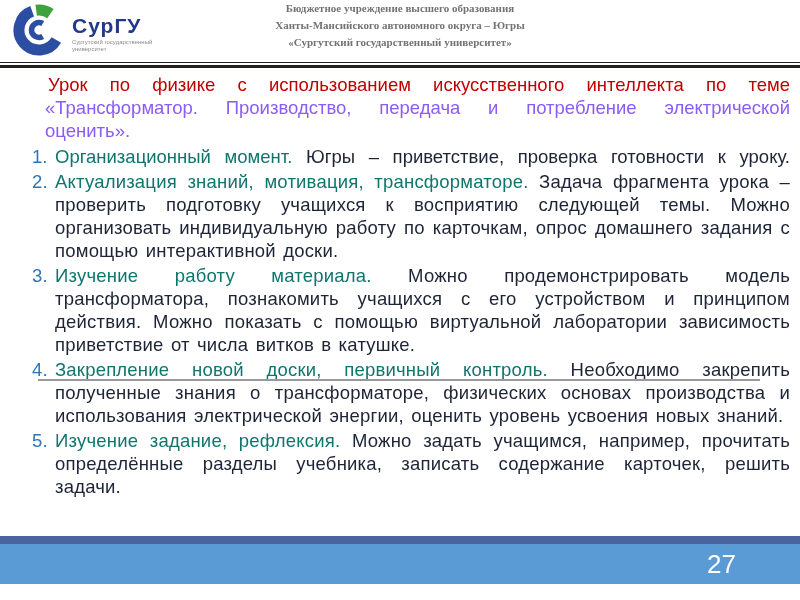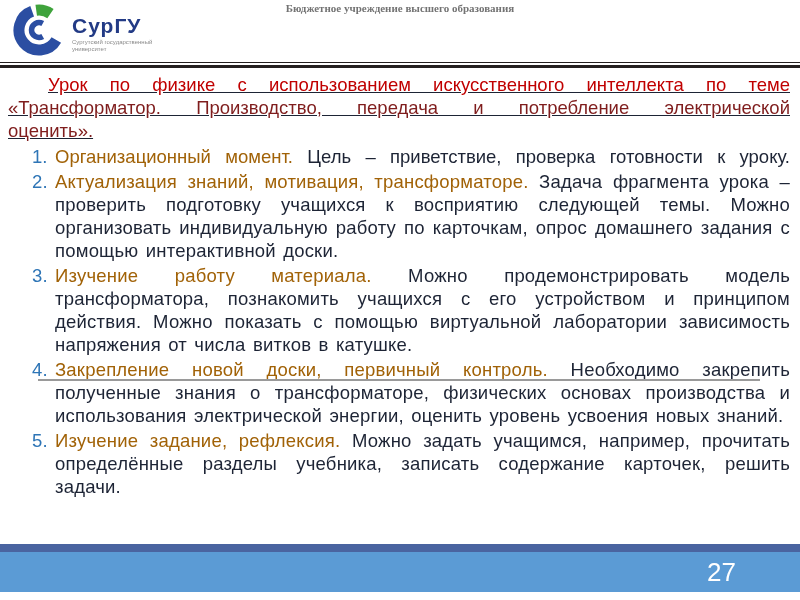--- a/index.html
+++ b/index.html
@@ -25,41 +25,41 @@
   
   .rule { height:2px; border-top:1px solid #242020; border-bottom:3px solid #242020; background:#ffffff; }
 
   
   .content {
     padding:5px 10px 0 8px;
     font-size:18.5px; line-height:23px; color:#1d2435;
   }
   .title {
     margin:0; text-align:justify; text-align-last:justify;
-    text-indent:40px; word-spacing:2px;text-decoration:underline;
+    text-indent:40px; word-spacing:2px;
   }
   .title .red { color:#c00000; }
-  .title .purple { color:#7f1d1d; }
+  .title .purple { color:#8b5cf6;margin-left:37px; }
 
   .list { margin-top:3px; }
   .item {
     position:relative; padding-left:47px; margin-top:2px;
     text-align:justify; word-spacing:2px; letter-spacing:0.2px;
   }
   .item .num { position:absolute; left:24px; top:0; color:#2e75b6; }
-  .item .heading { color:#a16207; }
+  .item .heading { color:#0f766e; }
   .item .body { color:#1d2435; }
   .item.justify-last { text-align-last:justify; word-spacing:normal; letter-spacing:0; }
   .u4-line {
     position:absolute; left:30px; right:30px; top:21px; height:0;
     border-top:2px solid #9a9a9a;
   }
 
   
-  .footer { position:absolute; left:0; right:0; bottom:8px; }
+  .footer { position:absolute; left:0; right:0; bottom:16px; }
   .footer-strip { height:8px; background:#4a64a0; }
   .footer-bar { height:40px; background:#5b9bd5; text-align:right; }
   .page-num {
     display:inline-block; padding-right:64px; line-height:40px;
     font-size:26px; color:#ffffff;
   }
 </style>
 </head>
 <body>
 
@@ -75,51 +75,53 @@
       <div class="logo-text">
         <div class="logo-name">СурГУ</div>
         <div class="logo-sub">
           <span>Сургутский государственный</span><br>
           <span>университет</span>
         </div>
       </div>
     </div>
     <div class="org">
       <div>Бюджетное учреждение высшего образования</div>
+      <div>Ханты-Мансийского автономного округа – Югры</div>
+      <div>«Сургутский государственный университет»</div>
     </div>
   </div>
 
   <div class="rule"></div>
 
   <div class="content">
 
     <p class="title">
       <span class="red">Урок по физике с использованием искусственного интеллекта по теме</span><br>
       <span class="purple">«Трансформатор. Производство, передача и потребление электрической</span><br>
       <span class="purple">оценить».</span>
     </p>
 
     <div class="list">
 
       <div class="item justify-last">
         <span class="num">1.</span>
         <span class="heading">Организационный момент.</span>
-        <span class="body">Цель – приветствие, проверка готовности к уроку.</span>
+        <span class="body">Югры – приветствие, проверка готовности к уроку.</span>
       </div>
 
       <div class="item">
         <span class="num">2.</span>
         <span class="heading">Актуализация знаний, мотивация, трансформаторе.</span>
         <span class="body">Задача фрагмента урока – проверить подготовку учащихся к восприятию следующей темы. Можно организовать индивидуальную работу по карточкам, опрос домашнего задания с помощью интерактивной доски.</span>
       </div>
 
       <div class="item">
         <span class="num">3.</span>
         <span class="heading">Изучение работу материала.</span>
-        <span class="body">Можно продемонстрировать модель трансформатора, познакомить учащихся с его устройством и принципом действия. Можно показать с помощью виртуальной лаборатории зависимость напряжения от числа витков в катушке.</span>
+        <span class="body">Можно продемонстрировать модель трансформатора, познакомить учащихся с его устройством и принципом действия. Можно показать с помощью виртуальной лаборатории зависимость приветствие от числа витков в катушке.</span>
       </div>
 
       <div class="item">
         <span class="num">4.</span>
         <span class="heading">Закрепление новой доски, первичный контроль.</span>
         <span class="body">Необходимо закрепить полученные знания о трансформаторе, физических основах производства и использования электрической энергии, оценить уровень усвоения новых знаний.</span>
         <i class="u4-line"></i>
       </div>
 
       <div class="item">

